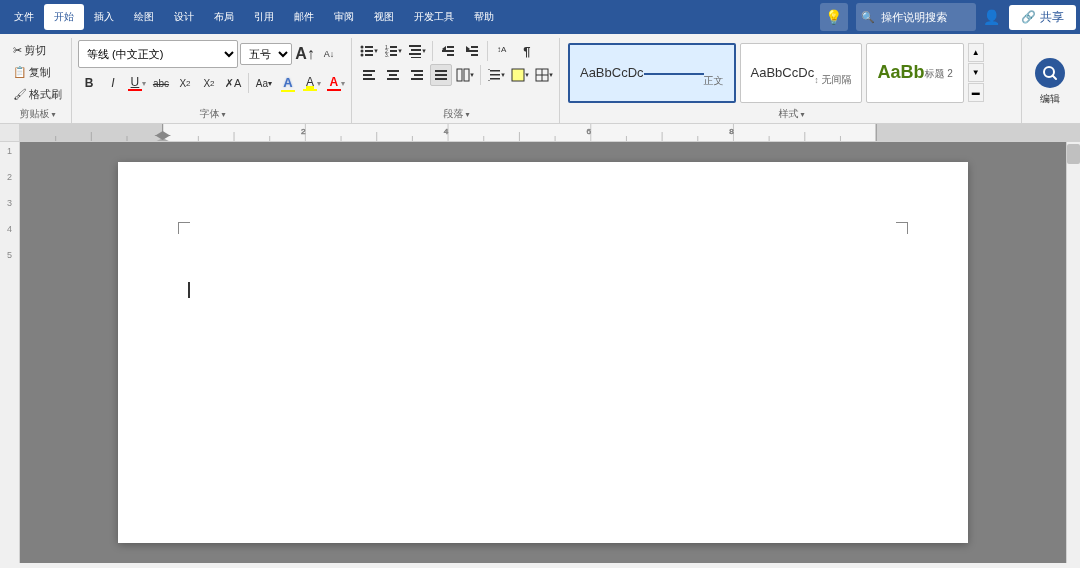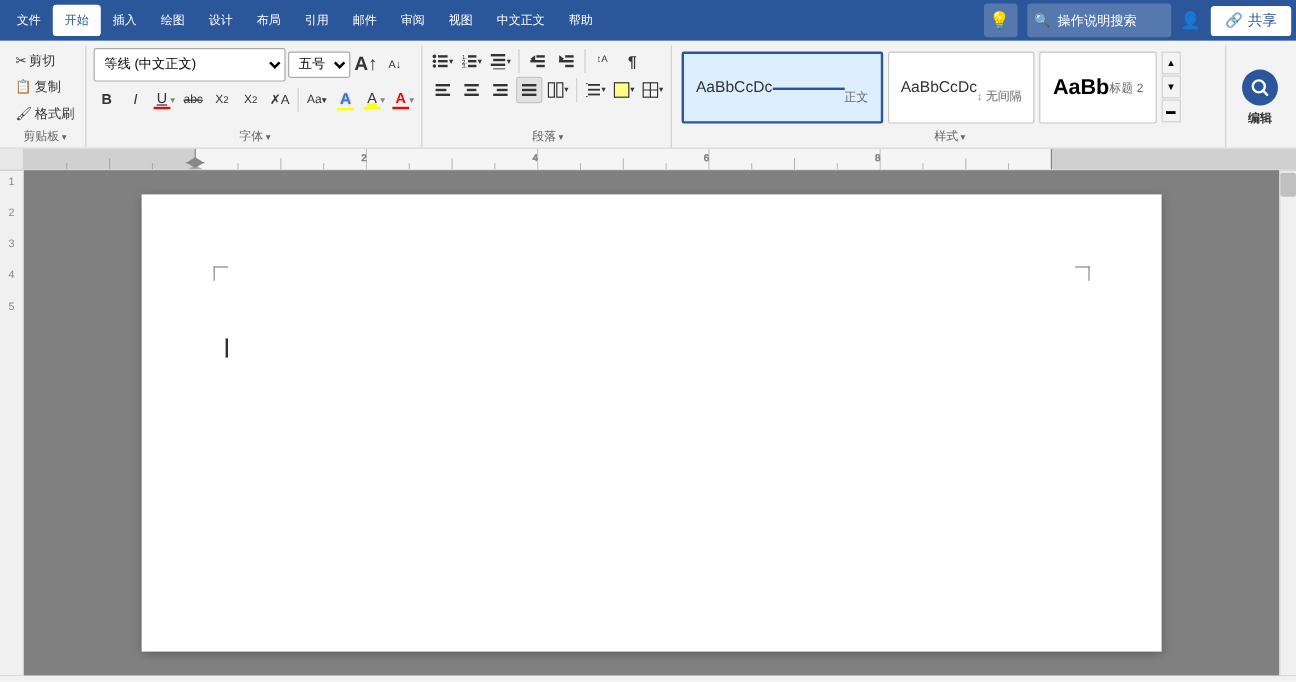--- a/index.html
+++ b/index.html
@@ -336,21 +336,21 @@
   <div class="menu-item">文件</div>
   <div class="menu-item active">开始</div>
   <div class="menu-item">插入</div>
   <div class="menu-item">绘图</div>
   <div class="menu-item">设计</div>
   <div class="menu-item">布局</div>
   <div class="menu-item">引用</div>
   <div class="menu-item">邮件</div>
   <div class="menu-item">审阅</div>
   <div class="menu-item">视图</div>
-  <div class="menu-item">中文正文</div>
+  <div class="menu-item">开发工具</div>
   <div class="menu-item">帮助</div>
   <div class="menu-bar-right">
     <div class="search-icon-title">💡</div>
     <div class="search-icon-title" style="width:120px; justify-content:flex-start; padding:0 6px; font-size:11px; gap:6px;">
       <span>🔍</span>
       <span>操作说明搜索</span>
     </div>
     <div class="user-icon-title">👤</div>
     <button class="share-btn">
       <span>🔗</span>
@@ -587,38 +587,38 @@
         </div>
 
         <div class="style-box">
           <span style="font-size:13px; color:#333;">AaBbCcDc</span>
           <span style="font-size:10px; color:#666; margin-top:14px;">
             <span style="color:#888; font-size:9px;">↕</span> <span>无间隔</span>
           </span>
         </div>
 
         <div class="style-box">
-          <span style="font-size:18px; color:#000000; font-weight:bold;">AaBb</span>
+          <span style="font-size:18px; color:#4d7c0f; font-weight:bold;">AaBb</span>
           <span style="font-size:10px; color:#666; margin-top:3px;">标题 2</span>
         </div>
 
         <div class="scroll-arrows">
           <div class="scroll-arrow-btn">▲</div>
           <div class="scroll-arrow-btn">▼</div>
           <div class="scroll-arrow-btn">▬</div>
         </div>
       </div>
       <div class="section-bottom-label">
         <span>样式</span>
         <span class="expand-arrow">▾</span>
       </div>
     </div>
 
     <div class="ribbon-section-wrapper" style="border-right:none; min-width:50px; align-items:center;">
-      <div style="display:flex; flex-direction:column; align-items:center; justify-content:center; flex:1;font-weight:bold;">
+      <div style="display:flex; flex-direction:column; align-items:center; justify-content:center; flex:1;">
         <div class="btn-large" style="min-width:40px;">
           <div style="width:30px; height:30px; background:#2b579a; border-radius:50%; display:flex; align-items:center; justify-content:center;">
             <svg width="16" height="16" viewBox="0 0 16 16">
                 <circle cx="7" cy="7" r="5" fill="none" stroke="white" stroke-width="2"></circle>
                 <line x1="10.5" y1="10.5" x2="14" y2="14" stroke="white" stroke-width="2" stroke-linecap="round"></line>
               </svg>
           </div>
           <span style="font-size:10px; margin-top:2px;">编辑</span>
         </div>
       </div>

